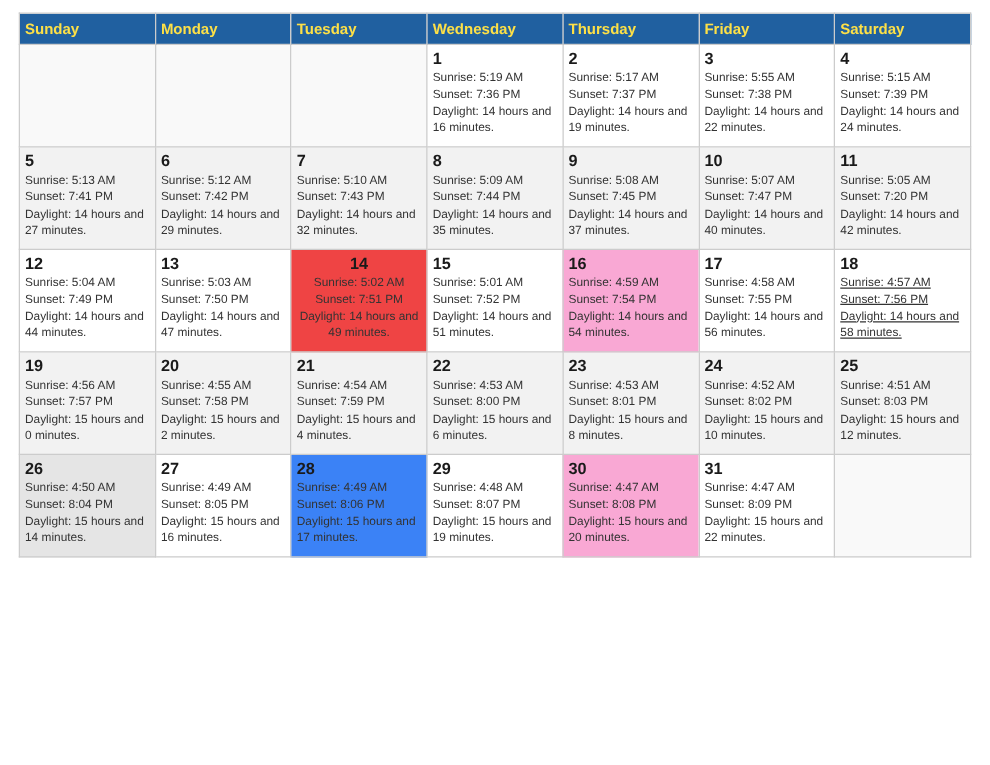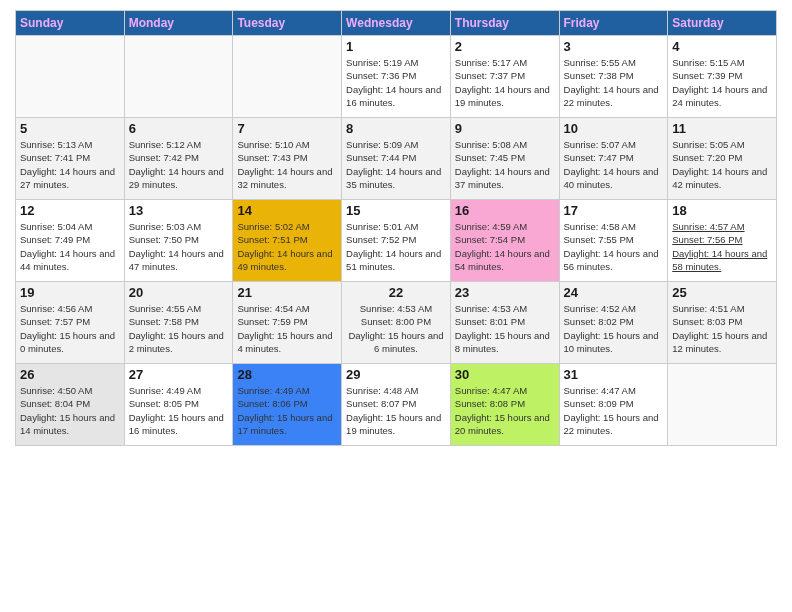--- a/index.html
+++ b/index.html
@@ -51,21 +51,21 @@
       font-size: 16px;
       color: #333;
     }
     .calendar {
       width: 100%;
       border-collapse: collapse;
       table-layout: fixed;
     }
     .calendar th {
       background-color: #2060a0;
-      color: #f0abfc;
+      color: #fde047;
       font-size: 12px;
       font-weight: bold;
       padding: 5px 4px;
       text-align: left;
       border: 1px solid #ccc;
     }
     .calendar td {
       border: 1px solid #ccc;
       vertical-align: top;
       padding: 3px 4px;
@@ -196,21 +196,21 @@
             <div class="day-info" style="white-space: pre-line;">Sunrise: 5:04 AM
 Sunset: 7:49 PM
 Daylight: 14 hours and 44 minutes.</div>
           </td>
           <td style="background-color: rgb(255, 255, 255);">
             <div class="day-number">13</div>
             <div class="day-info" style="white-space: pre-line;">Sunrise: 5:03 AM
 Sunset: 7:50 PM
 Daylight: 14 hours and 47 minutes.</div>
           </td>
-          <td style="background-color: #eab308;">
+          <td style="background-color: #ef4444; text-align: center;">
             <div class="day-number">14</div>
             <div class="day-info" style="white-space: pre-line;">Sunrise: 5:02 AM
 Sunset: 7:51 PM
 Daylight: 14 hours and 49 minutes.</div>
           </td>
           <td style="background-color: rgb(255, 255, 255);">
             <div class="day-number">15</div>
             <div class="day-info" style="white-space: pre-line;">Sunrise: 5:01 AM
 Sunset: 7:52 PM
 Daylight: 14 hours and 51 minutes.</div>
@@ -246,21 +246,21 @@
             <div class="day-info" style="white-space: pre-line;">Sunrise: 4:55 AM
 Sunset: 7:58 PM
 Daylight: 15 hours and 2 minutes.</div>
           </td>
           <td style="background-color: rgb(242, 242, 242);">
             <div class="day-number">21</div>
             <div class="day-info" style="white-space: pre-line;">Sunrise: 4:54 AM
 Sunset: 7:59 PM
 Daylight: 15 hours and 4 minutes.</div>
           </td>
-          <td style="background-color: rgb(242, 242, 242); text-align: center;">
+          <td style="background-color: rgb(242, 242, 242);">
             <div class="day-number">22</div>
             <div class="day-info" style="white-space: pre-line;">Sunrise: 4:53 AM
 Sunset: 8:00 PM
 Daylight: 15 hours and 6 minutes.</div>
           </td>
           <td style="background-color: rgb(242, 242, 242);">
             <div class="day-number">23</div>
             <div class="day-info" style="white-space: pre-line;">Sunrise: 4:53 AM
 Sunset: 8:01 PM
 Daylight: 15 hours and 8 minutes.</div>
@@ -296,21 +296,21 @@
             <div class="day-info" style="white-space: pre-line;">Sunrise: 4:49 AM
 Sunset: 8:06 PM
 Daylight: 15 hours and 17 minutes.</div>
           </td>
           <td style="background-color: rgb(255, 255, 255);">
             <div class="day-number">29</div>
             <div class="day-info" style="white-space: pre-line;">Sunrise: 4:48 AM
 Sunset: 8:07 PM
 Daylight: 15 hours and 19 minutes.</div>
           </td>
-          <td style="background-color: #bef264;">
+          <td style="background-color: #f9a8d4;">
             <div class="day-number">30</div>
             <div class="day-info" style="white-space: pre-line;">Sunrise: 4:47 AM
 Sunset: 8:08 PM
 Daylight: 15 hours and 20 minutes.</div>
           </td>
           <td style="background-color: rgb(255, 255, 255);">
             <div class="day-number">31</div>
             <div class="day-info" style="white-space: pre-line;">Sunrise: 4:47 AM
 Sunset: 8:09 PM
 Daylight: 15 hours and 22 minutes.</div>

